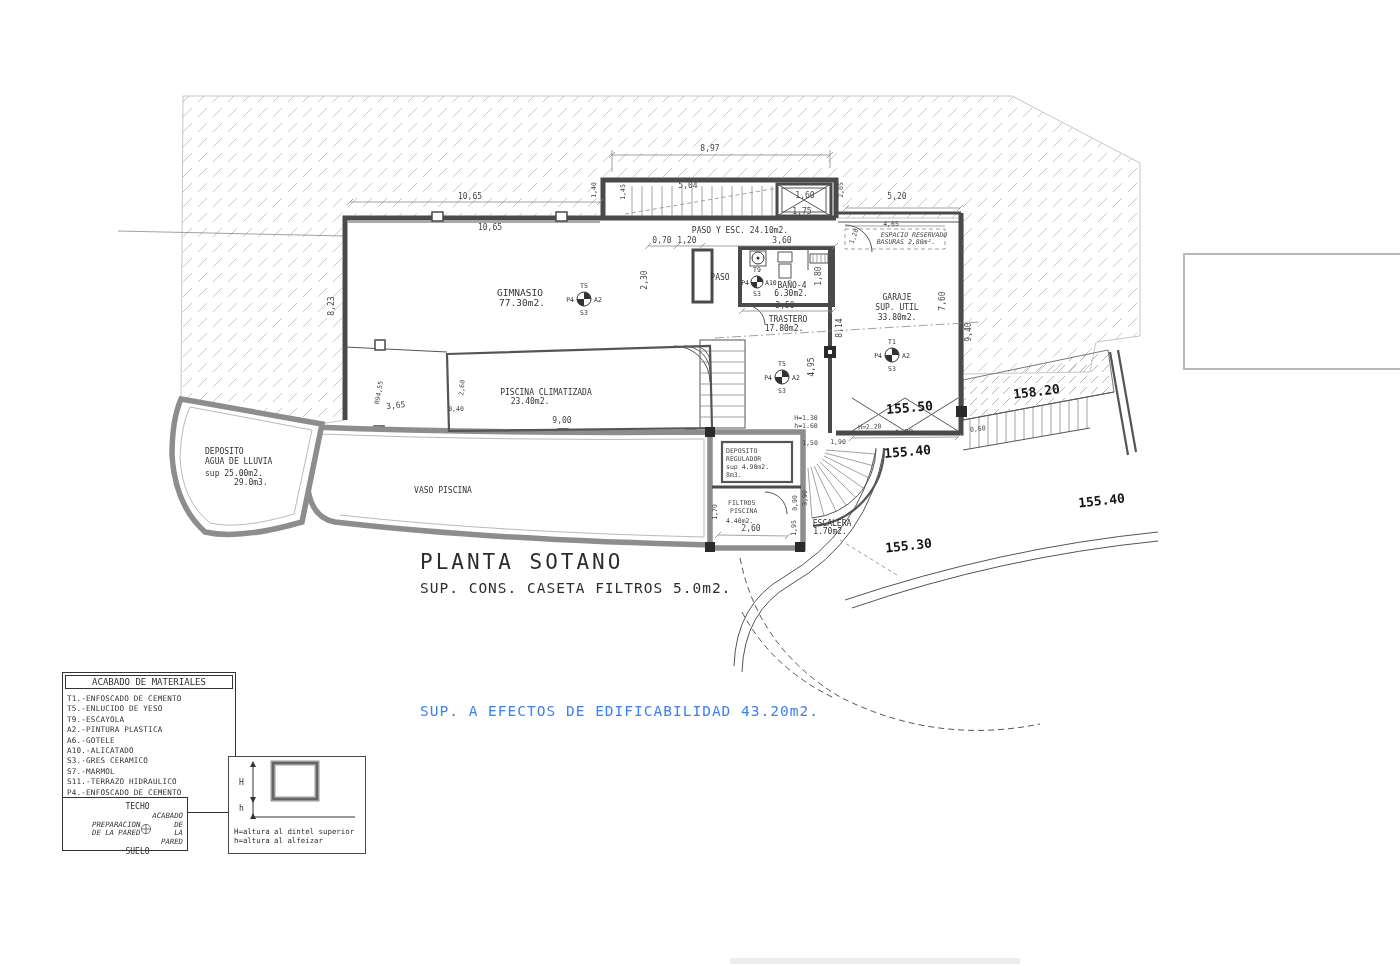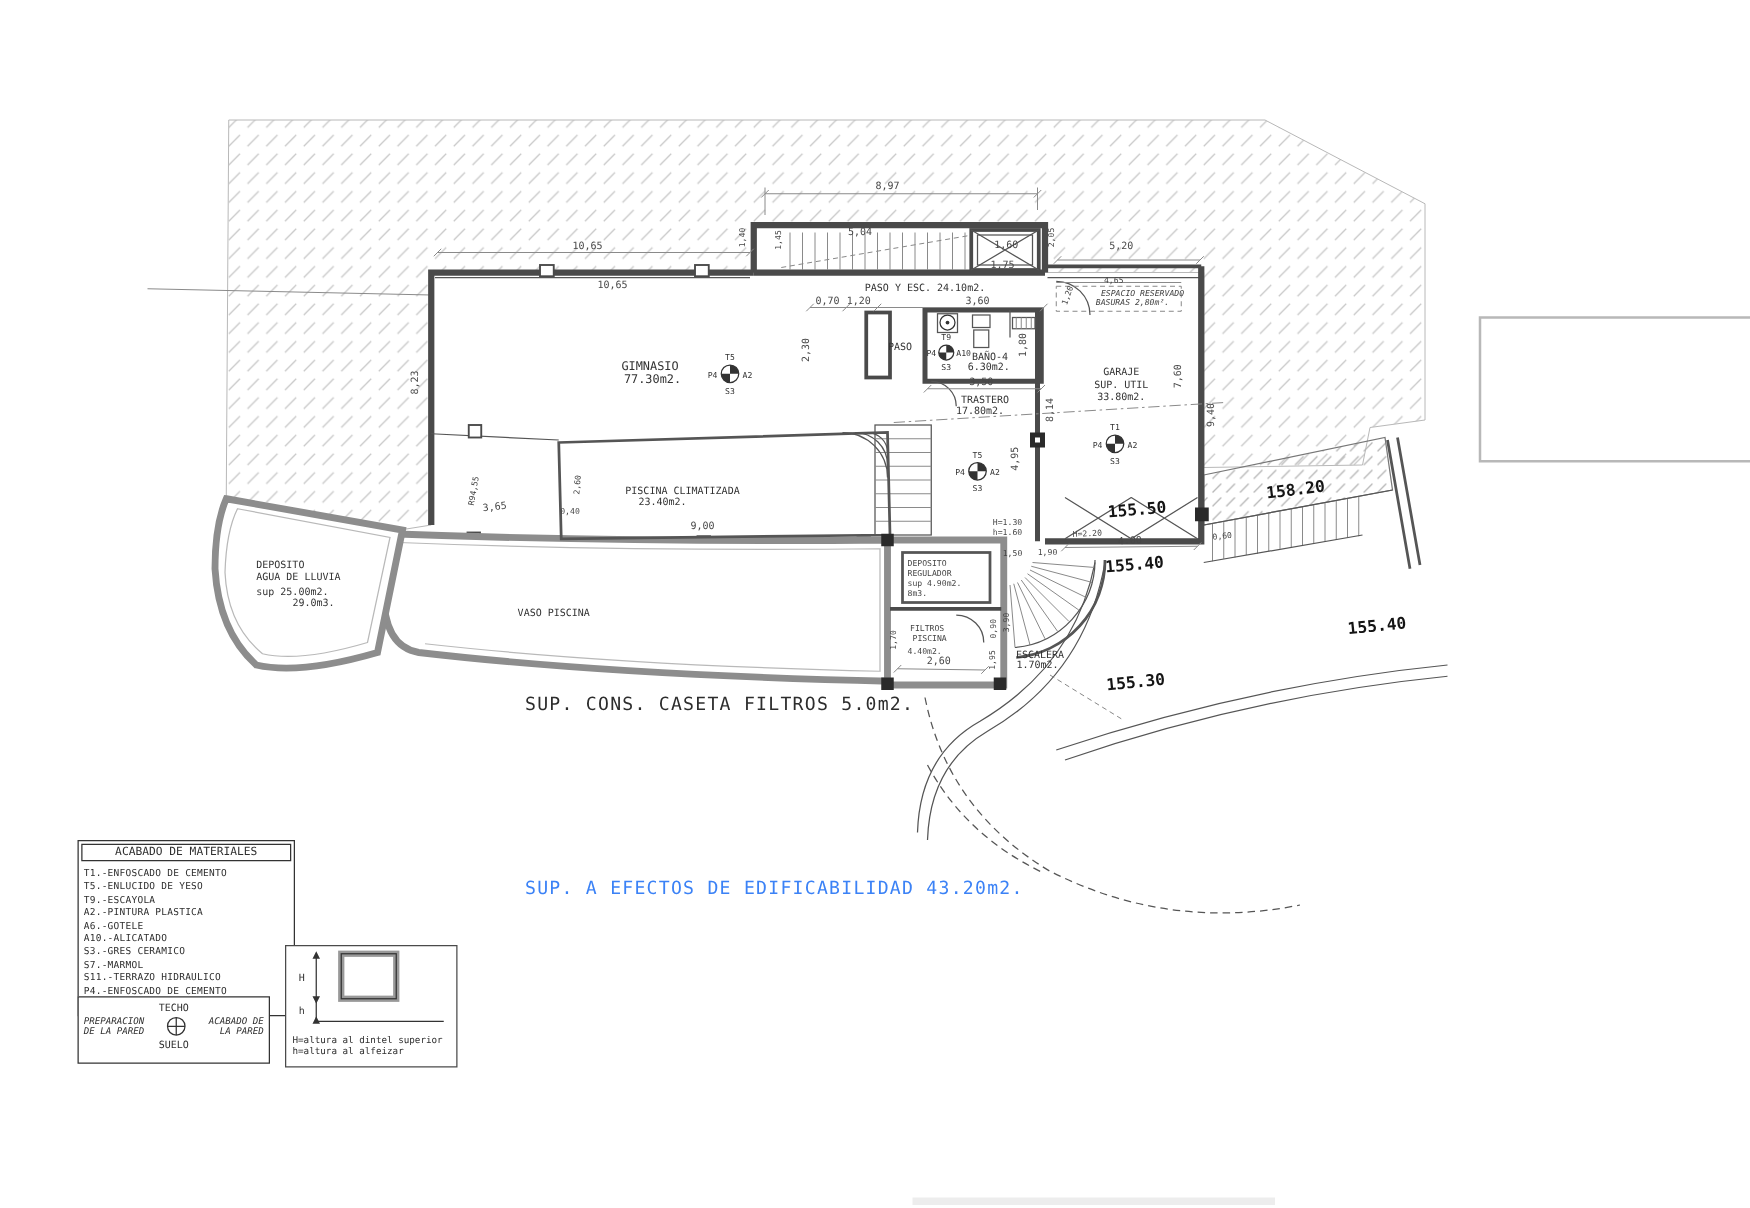--- a/index.html
+++ b/index.html
@@ -33,21 +33,21 @@
   .mk{font-size:6.5px;fill:#333}
   
   .title-block{position:absolute;left:420px;top:550px;}
   .plan-title{font-size:21px;letter-spacing:3px;color:#2d2d2d;}
   .sup-line{font-size:14.5px;letter-spacing:1px;margin-top:6px;color:#2d2d2d;}
   .edif-line{position:absolute;left:420px;top:703px;font-size:14.5px;letter-spacing:1px;color:#3b82f6;}
   
   .mat-box{position:absolute;left:62px;top:672px;width:174px;border:1.5px solid #333;background:#fff;box-sizing:border-box;}
   .mat-head{border:1px solid #333;margin:2px;text-align:center;font-size:9px;letter-spacing:0;padding:1px 0;}
   .mat-list{padding:3px 4px 4px 4px;font-size:7.6px;line-height:10.4px;letter-spacing:.2px;}
-  .mat-box2{position:absolute;left:62px;top:797px;width:154px;height:54px;border:1.5px solid #333;background:#fff;box-sizing:border-box;font-size:7.6px;}
+  .mat-box2{position:absolute;left:62px;top:797px;width:126px;height:54px;border:1.5px solid #333;background:#fff;box-sizing:border-box;font-size:7.6px;padding-left:25px;}
   .mat-techo{text-align:center;margin-top:4px;font-size:8px;}
   .mat-mid{display:flex;align-items:center;justify-content:space-between;padding:1px 4px;font-style:italic;}
   .mat-mid .lbl{font-size:7.3px;line-height:8.5px;}
   .mat-suelo{text-align:center;font-size:8px;}
   
   .win-box{position:absolute;left:228px;top:756px;width:138px;height:98px;border:1.5px solid #4a4a4a;background:#fff;box-sizing:border-box;}
   .win-lines{position:absolute;left:5px;top:70px;font-size:7.4px;line-height:9px;letter-spacing:0;}
   
   .right-box{position:absolute;left:1183px;top:253px;width:227px;height:117px;border:2px solid #b8b8b8;background:#fff;box-sizing:border-box;}
   
@@ -293,20 +293,21 @@
   <g>
     <text x="910" y="412" text-anchor="middle" class="lvl" transform="rotate(-5 910 412)">155.50</text>
     <text x="908" y="456" text-anchor="middle" class="lvl" transform="rotate(-5 908 456)">155.40</text>
     <text x="1037" y="396" text-anchor="middle" class="lvl" transform="rotate(-7 1037 396)">158.20</text>
     <text x="1102" y="505" text-anchor="middle" class="lvl" transform="rotate(-6 1102 505)">155.40</text>
     <text x="909" y="550" text-anchor="middle" class="lvl" transform="rotate(-6 909 550)">155.30</text>
   </g>
 </svg>
 
 <div class="title-block">
+  <div class="plan-title">PLANTA SOTANO</div>
   <div class="sup-line">SUP. CONS. CASETA FILTROS 5.0m2.</div>
 </div>
 <div class="edif-line">SUP. A EFECTOS DE EDIFICABILIDAD 43.20m2.</div>
 
 <div class="mat-box">
   <div class="mat-head">ACABADO DE MATERIALES</div>
   <div class="mat-list">
     <div class="mat-item">T1.-ENFOSCADO DE CEMENTO</div>
     <div class="mat-item">T5.-ENLUCIDO DE YESO</div>
     <div class="mat-item">T9.-ESCAYOLA</div>

